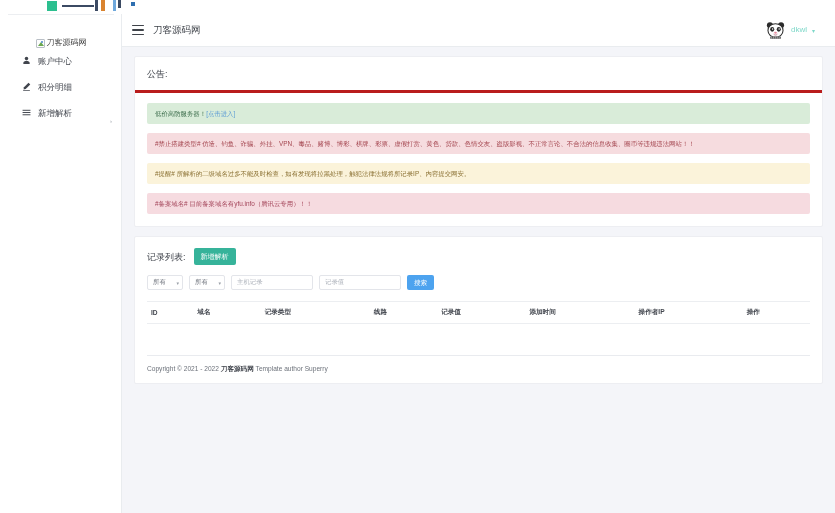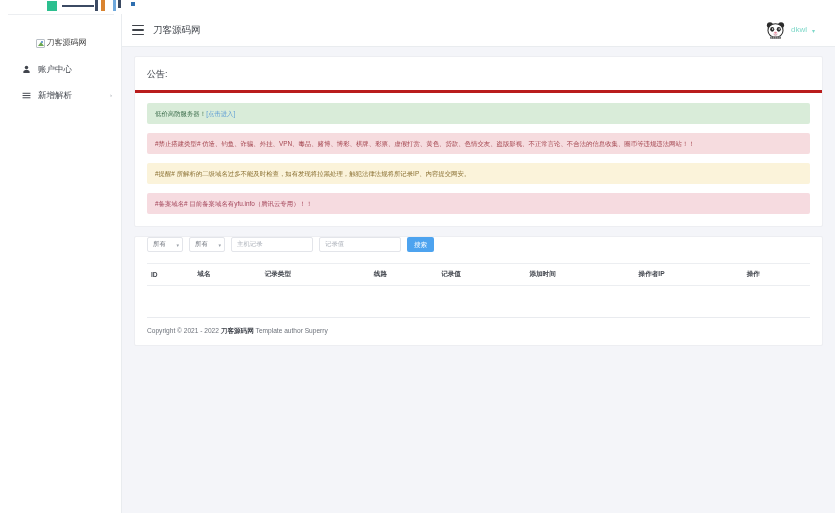--- a/index.html
+++ b/index.html
@@ -46,21 +46,21 @@
     border-bottom:4px solid #6aa84f;
   }
   .broken-glyph:after {
     content:""; position:absolute; right:1px; top:1px; width:2px; height:2px;
     background:#4a86c8; border-radius:50%;
   }
   .broken-label { font-size:8px; line-height:10px; color:#3a3a3a; white-space:nowrap; }
 
   .nav { position:absolute; top:42px; left:0; width:122px; }
   .nav-item {
-    display:flex; align-items:center; height:26px; padding:0 10px 0 22px;
+    display:flex; align-items:flex-start; height:26px; padding:0 10px 0 22px;
     position:relative; cursor:pointer;
   }
   .nav-icon { width:12px; flex:none; display:flex; align-items:center; justify-content:flex-start; color:#41454d; }
   .nav-icon svg { display:block; }
   .nav-label {
     font-size:8.5px; line-height:10px; color:#41454d; margin-left:4px; white-space:nowrap;
   }
   .nav-caret {
     position:absolute; right:10px; top:50%; transform:translateY(-50%);
     font-size:6px; color:#9aa0a8;
@@ -195,20 +195,29 @@
         <span class="nav-icon">
           <svg width="9" height="9" viewBox="0 0 16 16" fill="#41454d">
             <circle cx="8" cy="4.3" r="3.1"></circle>
             <path d="M8 8.6c-3.2 0-5.6 1.8-5.6 3.9V14h11.2v-1.5C13.6 10.4 11.2 8.6 8 8.6z"></path>
           </svg>
         </span>
         <span class="nav-label">账户中心</span>
       </div>
 
 
+      <div class="nav-item">
+        <span class="nav-icon">
+          <svg width="9" height="9" viewBox="0 0 16 16" fill="#41454d">
+            <path d="M11.6 1.3l3.1 3.1-8.1 8.1-3.8.7.7-3.8z"></path>
+            <path d="M2 14.2h12v1.3H2z"></path>
+          </svg>
+        </span>
+        <span class="nav-label">积分明细</span>
+      </div>
 
       <div class="nav-item">
         <span class="nav-icon">
           <svg width="9" height="9" viewBox="0 0 16 16" fill="#41454d">
             <rect x="1" y="3.2" width="14" height="1.7"></rect>
             <rect x="1" y="7.2" width="14" height="1.7"></rect>
             <rect x="1" y="11.2" width="14" height="1.7"></rect>
           </svg>
         </span>
         <span class="nav-label">新增解析</span>
@@ -265,20 +274,24 @@
 
         <div class="alert alert-yellow">#提醒# 所解析的二级域名过多不能及时检查，如有发现将拉黑处理，触犯法律法规将所记录IP、内容提交网安。</div>
 
         <div class="alert alert-pink">#备案域名# 目前备案域名有yfu.info（腾讯云专用）！！</div>
 
       </div>
     </div>
 
     <div class="card">
 
+      <div class="records-head">
+        <span class="records-label">记录列表:</span>
+        <button class="btn-add">新增解析</button>
+      </div>
 
       <div class="filter-row">
         <div class="sel">
           <span>所有</span>
           <span class="c">▾</span>
         </div>
         <div class="sel">
           <span>所有</span>
           <span class="c">▾</span>
         </div>

